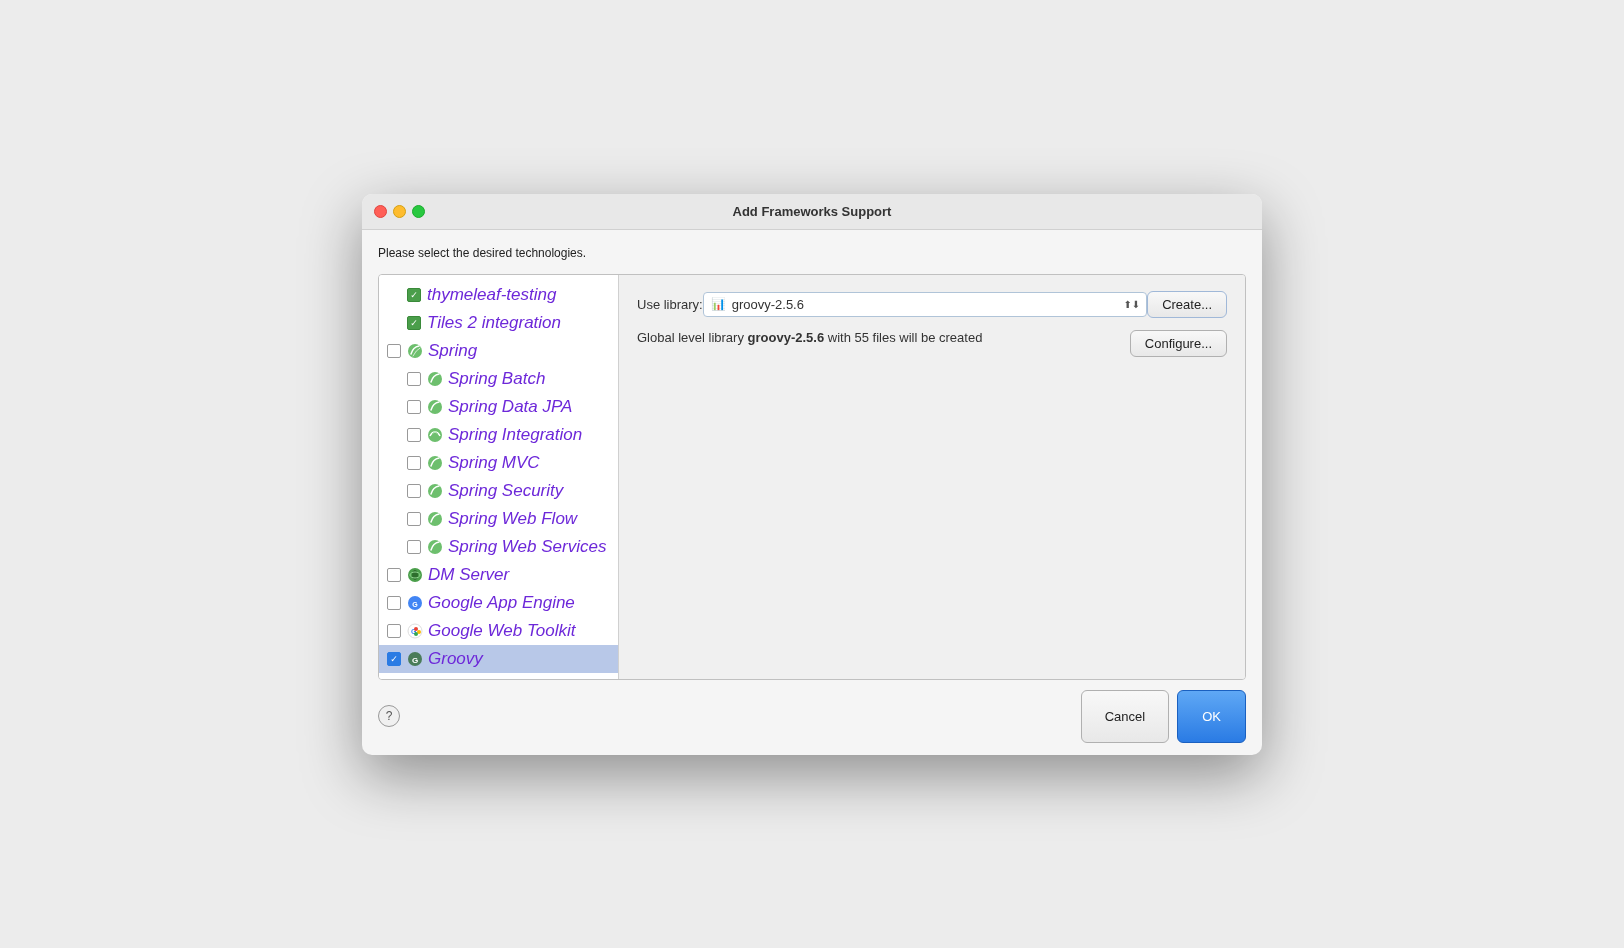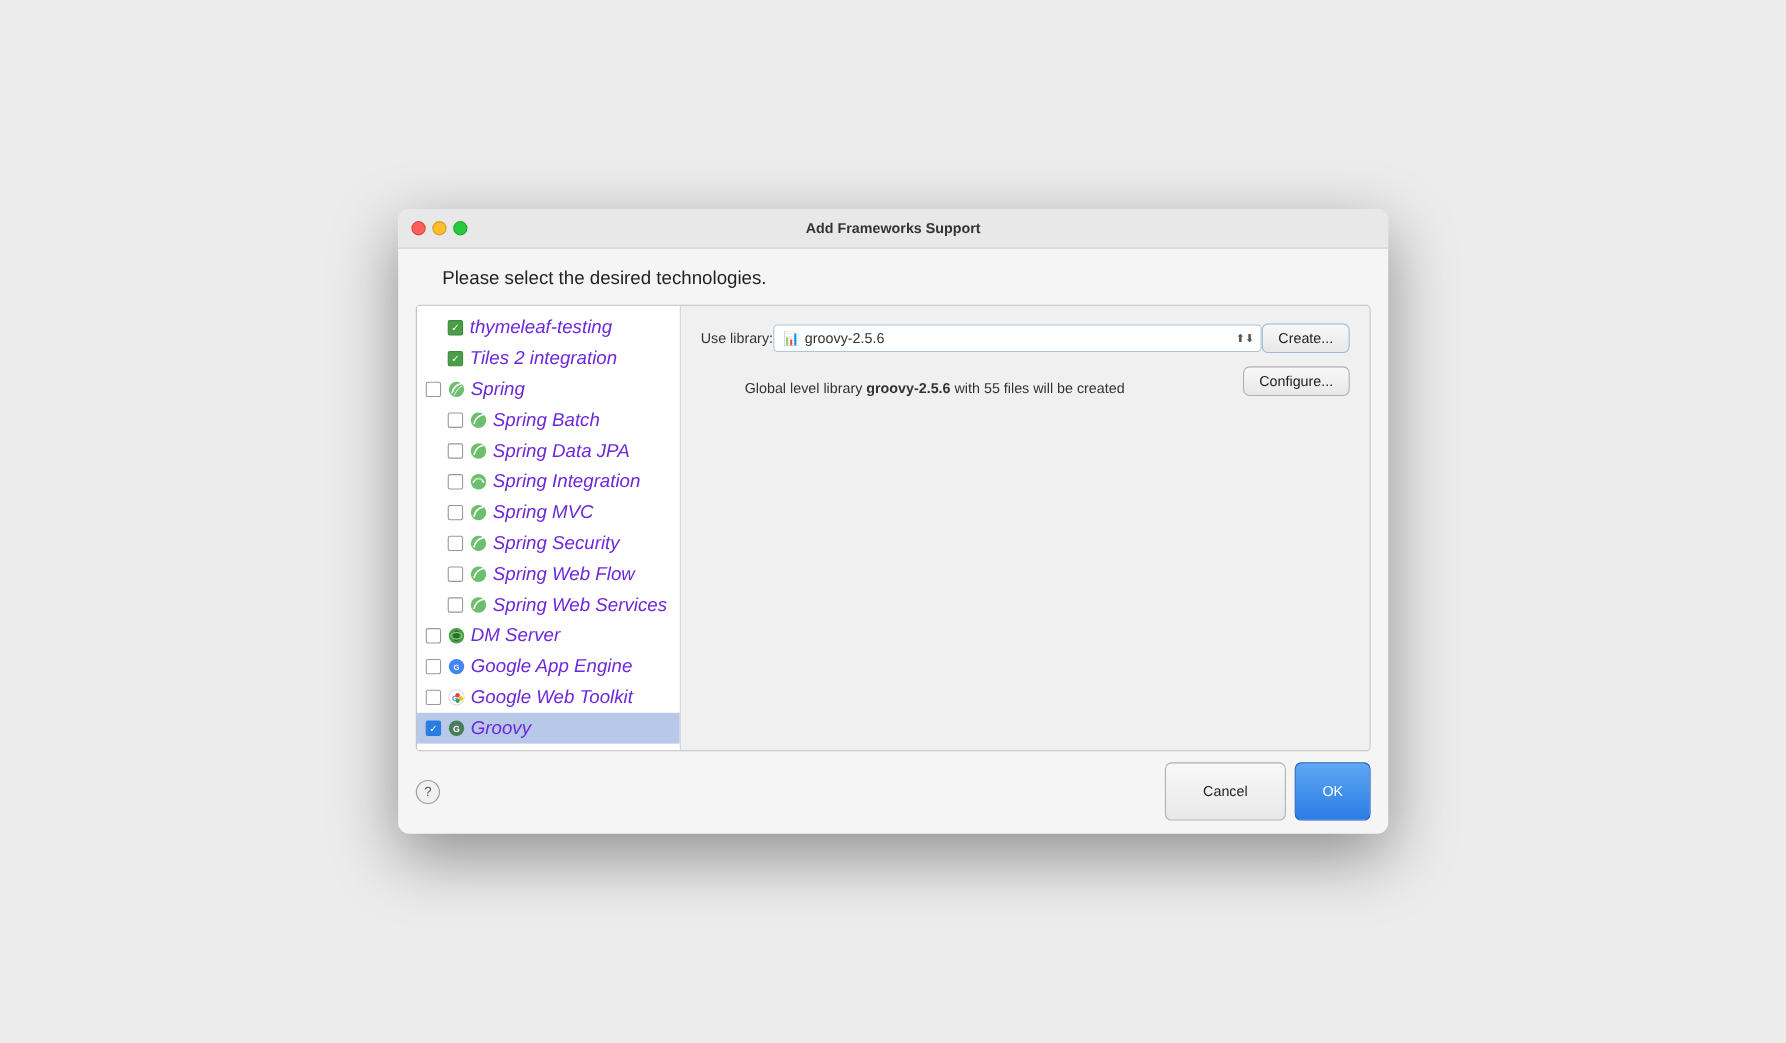--- a/index.html
+++ b/index.html
@@ -53,22 +53,21 @@
     .dialog-body {
       display: flex;
       flex-direction: column;
       flex: 1;
       padding: 14px 16px 0 16px;
     }
     .description {
       color: #222;
       margin-bottom: 12px;
       line-height: 1.5;
-      font-size: 17px;
-      margin-left: 24px;
+      font-size: 12px;
     }
     .main-content {
       display: flex;
       flex: 1;
       gap: 0;
       border: 1px solid #c0c0c0;
       border-radius: 4px;
       overflow: hidden;
     }
     .left-panel {
@@ -188,23 +187,22 @@
     .info-text {
       font-size: 13px;
       color: #333;
       flex: 1;
     }
     .info-bold {
       font-weight: 700;
     }
     .info-row {
       display: flex;
-      align-items: flex-end;
+      align-items: flex-start;
       justify-content: space-between;
-      margin-left: 40px;
     }
     .bottom-bar {
       display: flex;
       align-items: center;
       justify-content: space-between;
       padding: 10px 16px 12px 16px;
     }
     .help-btn {
       width: 22px;
       height: 22px;
@@ -218,21 +216,21 @@
       color: #555;
       cursor: pointer;
     }
     .bottom-right {
       display: flex;
       gap: 8px;
     }
     .cancel-btn {
       background: linear-gradient(to bottom, #f8f8f8, #e8e8e8);
       border-radius: 6px;
-      padding: 6px 34px;
+      padding: 6px 23px;
     }
     .ok-btn {
       background: linear-gradient(to bottom, #5fa8f5, #2a7be4);
       border: 1px solid #1a60c0;
       border-radius: 6px;
       color: white;
       padding: 18px 24px;
       font-weight: 500;
     }
   </style>

